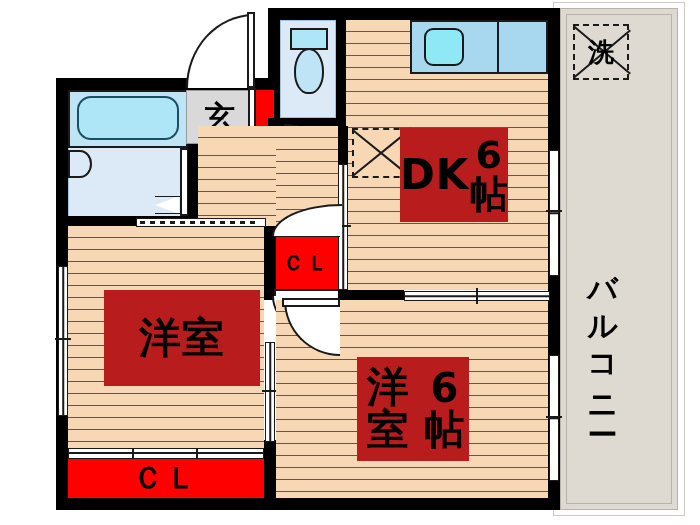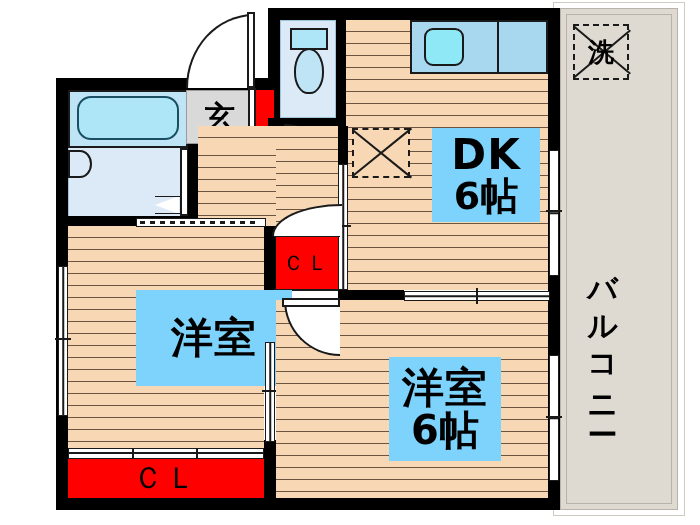--- a/index.html
+++ b/index.html
@@ -26,21 +26,21 @@
 
   
   .wall{background:#000000;}
 
   
   .cl{
     background:#fe0000;
     display:flex;align-items:center;justify-content:center;
     color:#000;
   }
-  .cl span{font-weight:400;letter-spacing:3px;}
+  .cl span{font-weight:700;letter-spacing:3px;}
 
   
   .swing{
     border:2px solid #1a1a1a;
     background:#ffffff;
     border-radius:0;
   }
   .swing-tl{border-top-left-radius:100%;}
   .swing-tr{border-top-right-radius:100%;}
   .swing-bl{border-bottom-left-radius:100%;}
@@ -92,26 +92,25 @@
   .washer::before,.washer::after{
     content:"";position:absolute;left:0;top:0;
     width:141%;height:2px;background:#1a1a1a;transform-origin:left top;
   }
   .washer::before{transform:rotate(40deg);}
   .washer::after{top:auto;bottom:0;transform-origin:left bottom;transform:rotate(-40deg);}
   .washer span{position:relative;z-index:3;background:transparent;font-size:26px;font-weight:700;}
 
   
   .lbl{
-    background:#7dd3fc;
-    display:flex;flex-direction:column;
+    background:#b91c1c;
+    display:flex;
     align-items:center;justify-content:center;
     color:#000;line-height:1.02;
     text-align:center;
-    margin-left:32px;
   }
   .lbl .l1{font-weight:700;}
   .lbl .l2{font-weight:700;}
   .genkan{
     display:flex;align-items:center;justify-content:center;
     font-size:30px;font-weight:700;color:#000;
   }
   .vtext{
     writing-mode:vertical-rl;
     text-orientation:upright;

